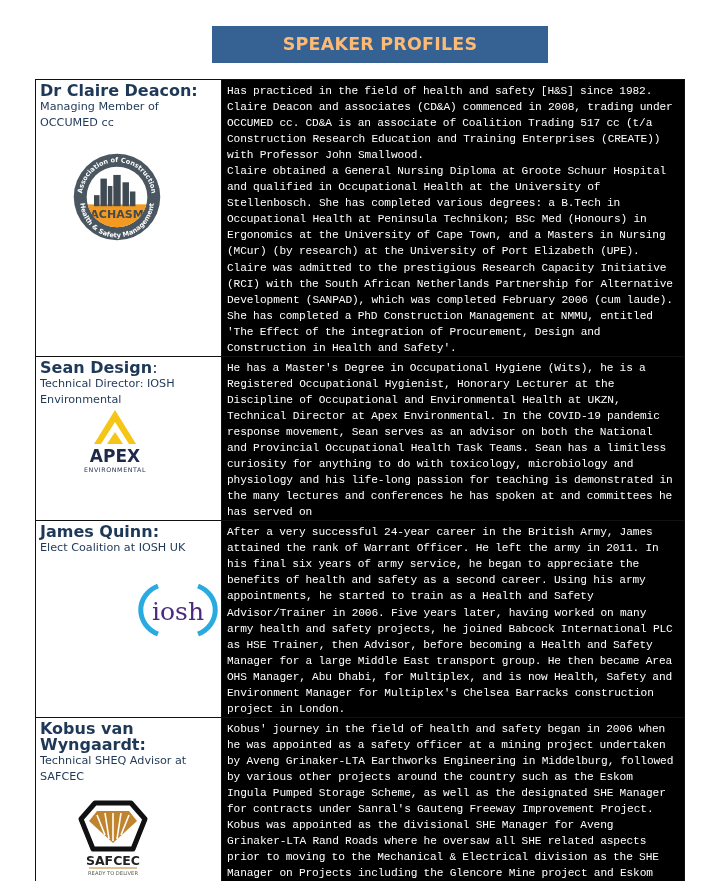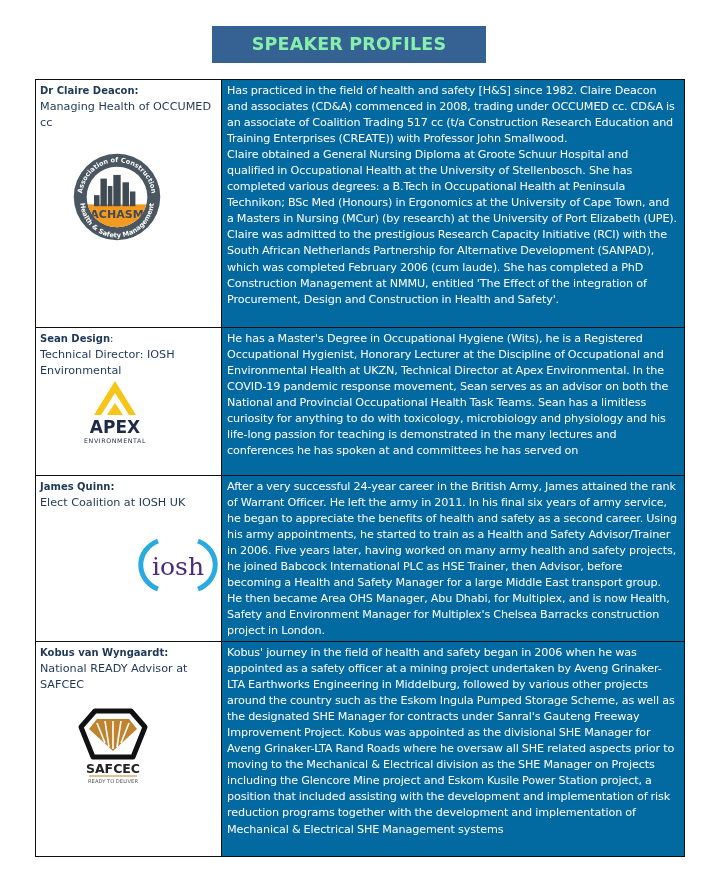--- a/index.html
+++ b/index.html
@@ -1,49 +1,49 @@
 <!DOCTYPE html>
 <html><head>
   <meta charset="utf-8">
   <style>
     html, body { margin: 0; padding: 0; background: #ffffff; }
     body { width: 722px; height: 881px; position: relative; overflow: hidden; font-family: "DejaVu Sans", "Liberation Sans", sans-serif; }
     .title-bar {
-      position: absolute; left: 212px; top: 26px; width: 274px; height: 37px;
-      background: #356193; color: #86efac; text-align: center;
+      position: absolute; left: 212px; top: 26px; width: 336px; height: 37px;
+      background: #356193; color: #fdba74; text-align: center;
       font-weight: bold; font-size: 17.5px; line-height: 37px; letter-spacing: 0.2px;
     }
     table.profiles {
       position: absolute; left: 35px; top: 79px; width: 650px;
       border-collapse: collapse; table-layout: fixed;
     }
     table.profiles td { border: 1.2px solid #111; vertical-align: top; padding: 0; }
     td.left { width: 178px; background: #ffffff; padding: 3px 3px 0 4px !important; }
-    td.right { background: #0369a1; color: #ffffff; padding: 3px 6px 0 5px !important; }
-    .name { font-weight: bold; color: #1e3857; font-size: 10px; line-height: 16px; }
+    td.right { background: #000000; color: #ffffff; padding: 3px 6px 0 5px !important; font-family: Liberation Mono, monospace; }
+    .name { font-weight: bold; color: #1e3857; font-size: 16px; line-height: 16px; }
     .role { color: #1e3857; font-size: 11.2px; line-height: 16px; }
     .bio { font-size: 11.2px; line-height: 16.05px; margin: 0; letter-spacing: -0.12px; word-spacing: -0.3px; }
     .logo-wrap { display: flex; justify-content: center; }
     tr.r1 td { height: 244px; }
     tr.r2 td { height: 144px; }
     tr.r3 td { height: 162px; }
     tr.r4 td { height: 211px; margin-left: 12px; }
   </style>
 </head>
 <body>
 
 <div class="title-bar">SPEAKER PROFILES</div>
 
 <table class="profiles">
 
   <tbody>
       <tr class="r1">
     <td class="left">
       <div class="name">Dr Claire Deacon:</div>
-      <div class="role">Managing Health of OCCUMED cc</div>
+      <div class="role">Managing Member of OCCUMED cc</div>
       <div class="logo-wrap" style="margin-top:20px; margin-left:-24px;">
         <svg width="92" height="92" viewBox="0 0 100 100">
           <circle cx="50" cy="50" r="47" fill="#4a5660"></circle>
           <circle cx="50" cy="50" r="33" fill="#ffffff"></circle>
           <clipPath id="inner">
                 <circle cx="50" cy="50" r="33"></circle>
               </clipPath>
           <g clip-path="url(#inner)">
             <rect x="17" y="58" width="66" height="30" fill="#f39a22"></rect>
             <rect x="32" y="30" width="7" height="30" fill="#3f4a53"></rect>
@@ -98,21 +98,21 @@
       </div>
     </td>
     <td class="right">
       <p class="bio">After a very successful 24-year career in the British Army, James attained the rank of Warrant Officer. He left the army in 2011. In his final six years of army service, he began to appreciate the benefits of health and safety as a second career. Using his army appointments, he started to train as a Health and Safety Advisor/Trainer in 2006. Five years later, having worked on many army health and safety projects, he joined Babcock International PLC as HSE Trainer, then Advisor, before becoming a Health and Safety Manager for a large Middle East transport group. He then became Area OHS Manager, Abu Dhabi, for Multiplex, and is now Health, Safety and Environment Manager for Multiplex's Chelsea Barracks construction project in London.</p>
     </td>
   </tr>
 
   <tr class="r4">
     <td class="left">
       <div class="name">Kobus van Wyngaardt:</div>
-      <div class="role">National READY Advisor at SAFCEC</div>
+      <div class="role">Technical SHEQ Advisor at SAFCEC</div>
       <div class="logo-wrap" style="margin-top:12px; margin-left:-32px;">
         <svg width="76" height="80" viewBox="0 0 76 80">
           <polygon points="20,6 56,6 70,22 58,52 18,52 6,22" fill="none" stroke="#111" stroke-width="5" stroke-linejoin="round"></polygon>
           <polygon points="22,14 54,14 62,24 38,46 14,24" fill="#c0842f"></polygon>
           <line x1="30" y1="16" x2="34" y2="42" stroke="#ffffff" stroke-width="1.6"></line>
           <line x1="38" y1="16" x2="38" y2="44" stroke="#ffffff" stroke-width="1.6"></line>
           <line x1="46" y1="16" x2="42" y2="42" stroke="#ffffff" stroke-width="1.6"></line>
           <line x1="22" y1="18" x2="30" y2="38" stroke="#ffffff" stroke-width="1.6"></line>
           <line x1="54" y1="18" x2="46" y2="38" stroke="#ffffff" stroke-width="1.6"></line>
           <text x="38" y="68" text-anchor="middle" font-size="12.5" font-weight="bold" fill="#222" font-family="DejaVu Sans, sans-serif">SAFCEC</text>

